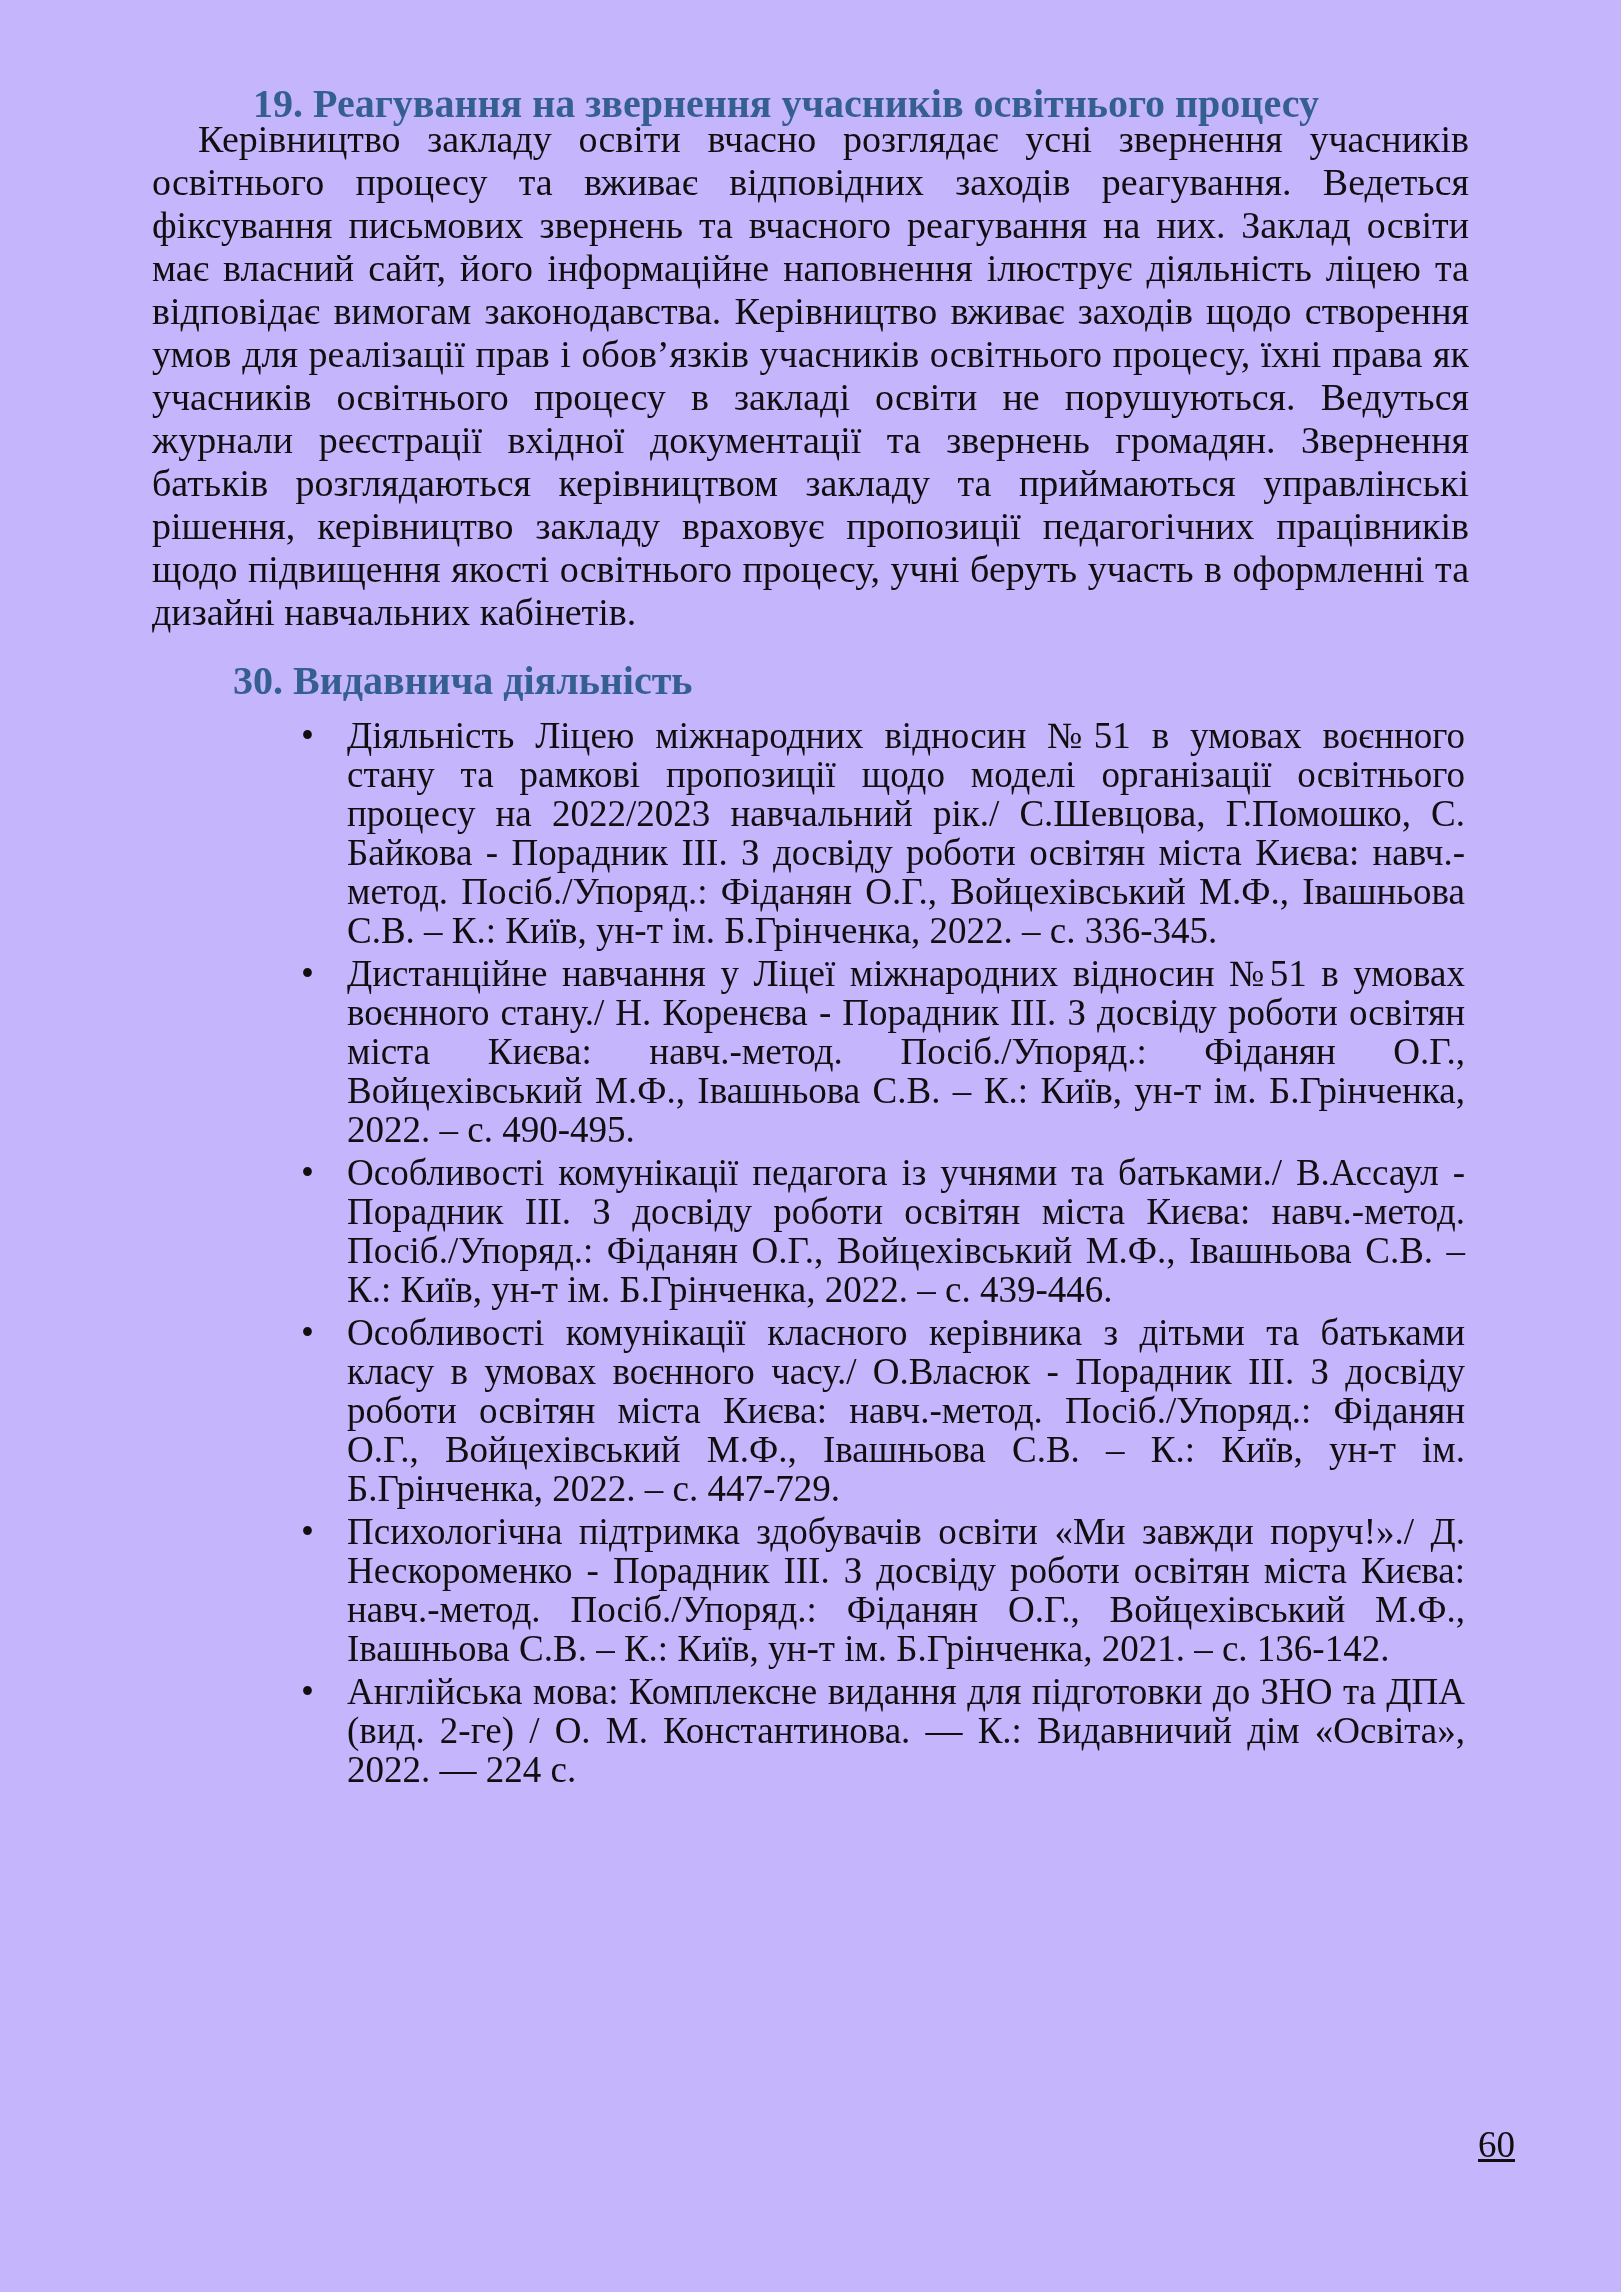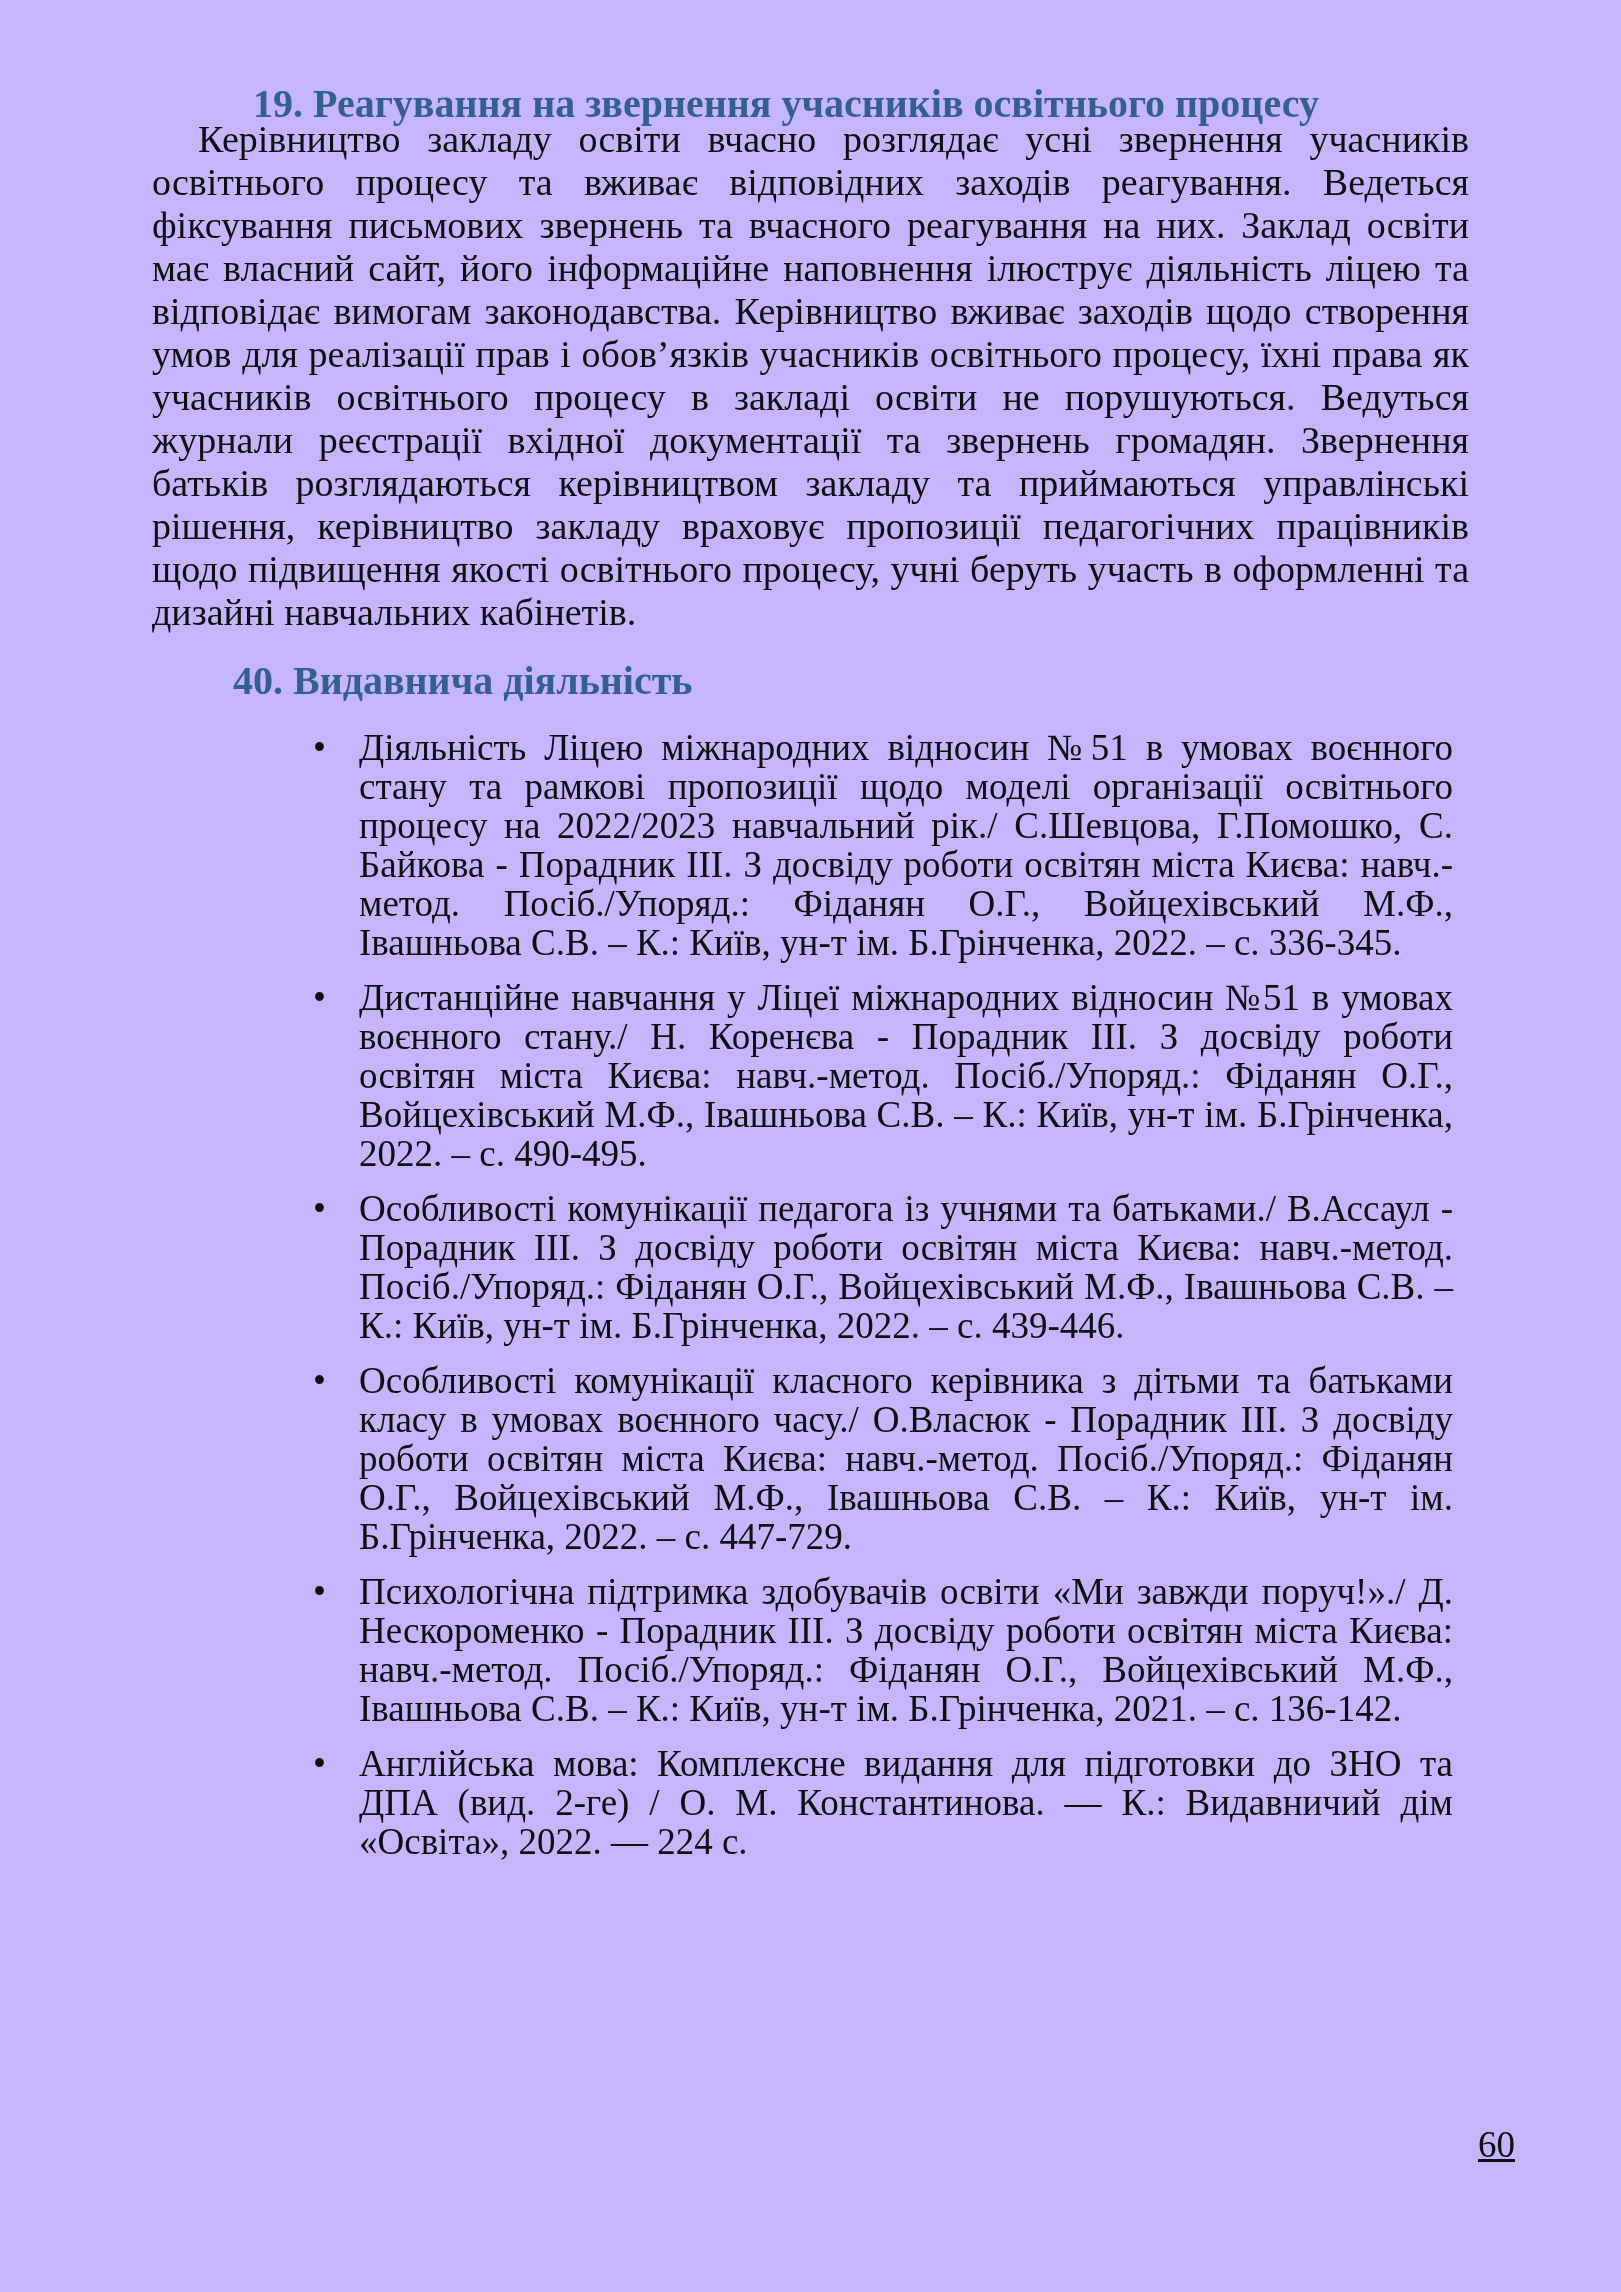--- a/index.html
+++ b/index.html
@@ -45,21 +45,21 @@
     position: absolute;
     left: 297px;
     top: 712px;
     width: 1172px;
     margin: 0;
     padding: 0 0 0 0;
     list-style: none;
   }
   .pubs li {
     position: relative;
-    margin: 16px;
+    margin: 4px;
     padding-left: 46px;
     font-size: 37px;
     line-height: 39px;
     text-align: justify;
     color: #0f0f0f;
   }
   .pubs li::before {
     content: "\2022";
     position: absolute;
     left: 0;
@@ -80,21 +80,21 @@
 </style>
 </head>
 <body>
 
 <div class="page">
 
   <h1 class="heading h19">19. Реагування на звернення учасників освітнього процесу</h1>
 
   <p class="para">Керівництво закладу освіти вчасно розглядає усні звернення учасників освітнього процесу та вживає відповідних заходів реагування. Ведеться фіксування письмових звернень та вчасного реагування на них. Заклад освіти має власний сайт, його інформаційне наповнення ілюструє діяльність ліцею та відповідає вимогам законодавства.  Керівництво вживає заходів щодо створення умов для реалізації прав і обов’язків учасників освітнього процесу,  їхні права як учасників освітнього процесу в закладі освіти не порушуються. Ведуться журнали реєстрації  вхідної документації та звернень громадян. Звернення батьків розглядаються керівництвом закладу та приймаються управлінські рішення,  керівництво закладу враховує  пропозиції педагогічних працівників щодо підвищення якості освітнього процесу,  учні беруть участь в оформленні та дизайні навчальних кабінетів.</p>
 
-  <h1 class="heading h20">40. Видавнича діяльність</h1>
+  <h1 class="heading h20">30. Видавнича діяльність</h1>
 
   <ul class="pubs">
     <li>Діяльність Ліцею міжнародних відносин №51 в умовах воєнного стану та рамкові пропозиції щодо моделі організації освітнього процесу на 2022/2023 навчальний рік./ С.Шевцова, Г.Помошко, С. Байкова - Порадник ІІІ. З досвіду роботи освітян міста Києва: навч.-метод. Посіб./Упоряд.: Фіданян О.Г., Войцехівський М.Ф., Івашньова С.В. – К.: Київ, ун-т ім. Б.Грінченка, 2022. – с. 336-345.</li>
     <li>Дистанційне навчання у Ліцеї міжнародних відносин №51 в умовах воєнного стану./ Н. Коренєва -  Порадник ІІІ. З досвіду роботи освітян міста Києва: навч.-метод. Посіб./Упоряд.: Фіданян О.Г., Войцехівський М.Ф., Івашньова С.В. – К.: Київ, ун-т ім. Б.Грінченка, 2022. – с. 490-495.</li>
     <li>Особливості комунікації педагога із учнями та батьками./ В.Ассаул - Порадник ІІІ. З досвіду роботи освітян міста Києва: навч.-метод. Посіб./Упоряд.: Фіданян О.Г., Войцехівський М.Ф., Івашньова С.В. – К.: Київ, ун-т ім. Б.Грінченка, 2022. – с. 439-446.</li>
     <li>Особливості комунікації класного керівника з дітьми та батьками класу в умовах воєнного часу./ О.Власюк - Порадник ІІІ. З досвіду роботи освітян міста Києва: навч.-метод. Посіб./Упоряд.: Фіданян О.Г., Войцехівський М.Ф., Івашньова С.В. – К.: Київ, ун-т ім. Б.Грінченка, 2022. – с. 447-729.</li>
     <li>Психологічна підтримка здобувачів освіти «Ми завжди поруч!»./ Д. Нескороменко - Порадник ІІІ. З досвіду роботи освітян міста Києва: навч.-метод. Посіб./Упоряд.: Фіданян О.Г., Войцехівський М.Ф., Івашньова С.В. – К.: Київ, ун-т ім. Б.Грінченка, 2021. – с. 136-142.</li>
     <li>Англійська мова: Комплексне видання для підготовки до ЗНО та ДПА (вид. 2-ге) / О. М. Константинова. — К.: Видавничий дім «Освіта», 2022. — 224 с.</li>
   </ul>
 

